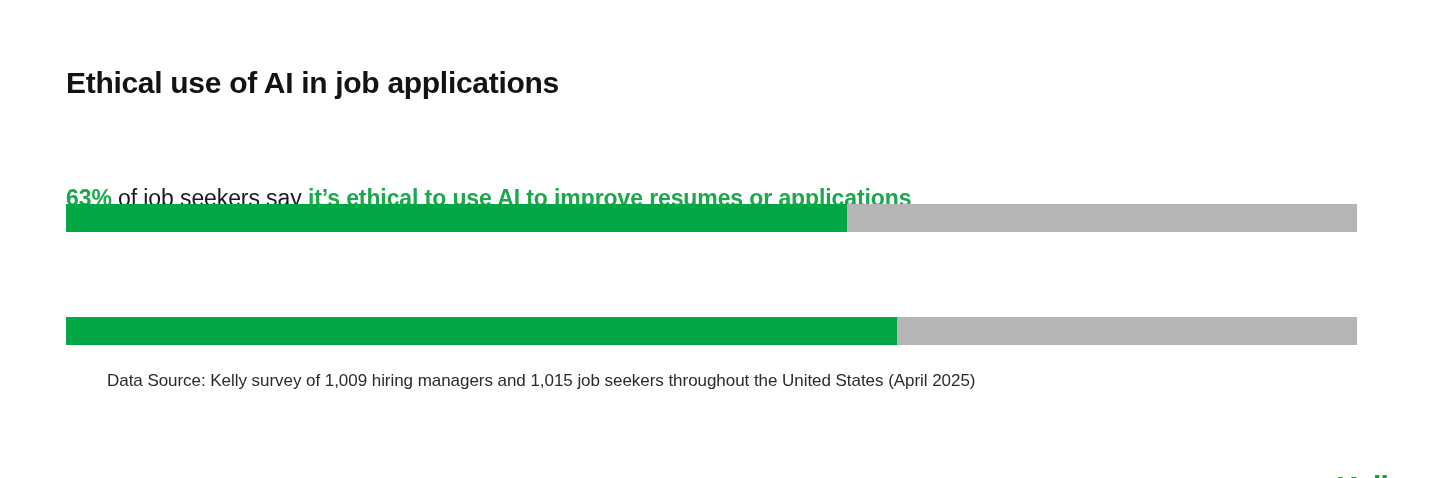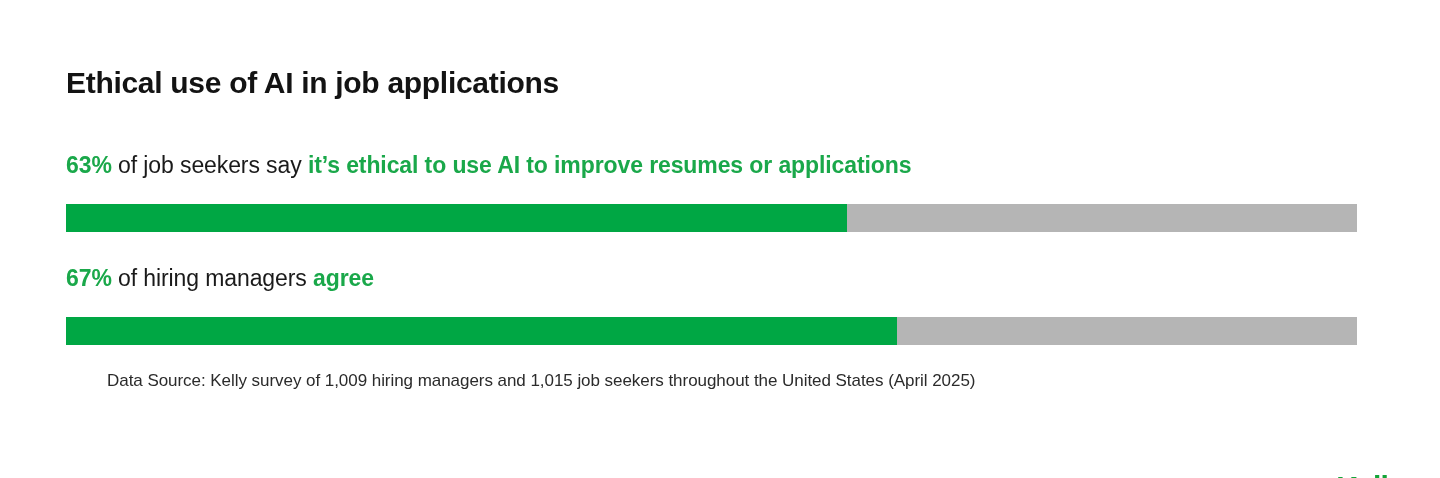--- a/index.html
+++ b/index.html
@@ -36,20 +36,21 @@
     white-space: nowrap;
   }
 
   .stat-line {
     position: absolute;
     left: 66px;
     font-size: 23px;
     color: #1a1a1a;
     white-space: nowrap;
     letter-spacing: -0.1px;
+    margin-top: 33px;
   }
   .stat-line-1 { top: 152px; }
   .stat-line-2 { top: 265px; }
 
   .pct {
     font-weight: bold;
     color: #1aa84a;
   }
   .mid {
     font-weight: normal;
@@ -116,23 +117,20 @@
   <div class="title">Ethical use of AI in job applications</div>
 
   <div class="stat-line stat-line-1">
     <span class="pct">63%</span><span class="mid"> of job seekers say </span><span class="highlight">it’s ethical to use AI to improve resumes or applications</span>
   </div>
 
   <div class="bar-track bar-track-1">
     <div class="bar-fill" style="width:60.5%"></div>
   </div>
 
-  <div class="stat-line stat-line-2">
-    <span class="pct">67%</span><span class="mid"> of hiring managers </span><span class="highlight">agree</span>
-  </div>
 
   <div class="bar-track bar-track-2">
     <div class="bar-fill" style="width:64.4%"></div>
   </div>
 
   <div class="source">Data Source: Kelly survey of 1,009 hiring managers and 1,015 job seekers throughout the United States (April 2025)</div>
 
   <div class="logo"><span>Kelly</span><span class="tm">®</span></div>
 
 </div>

